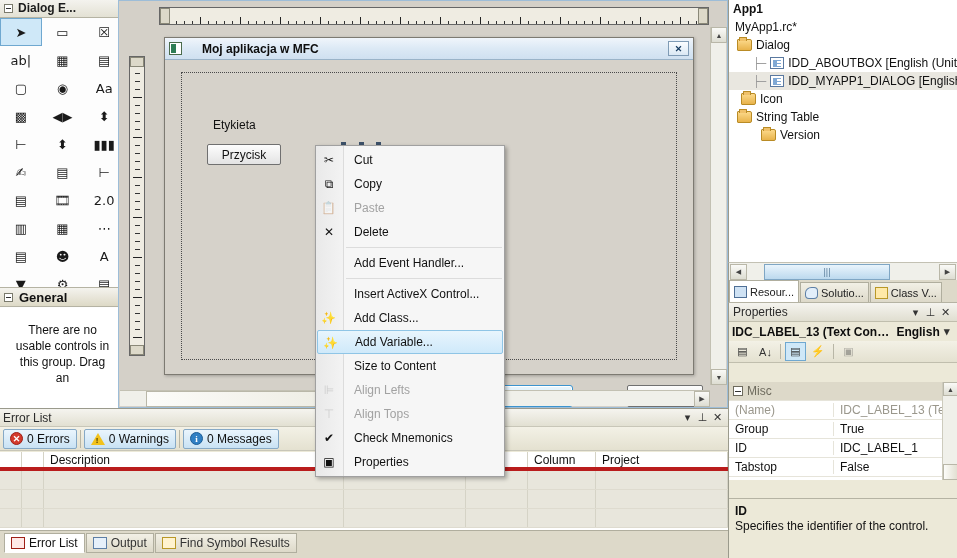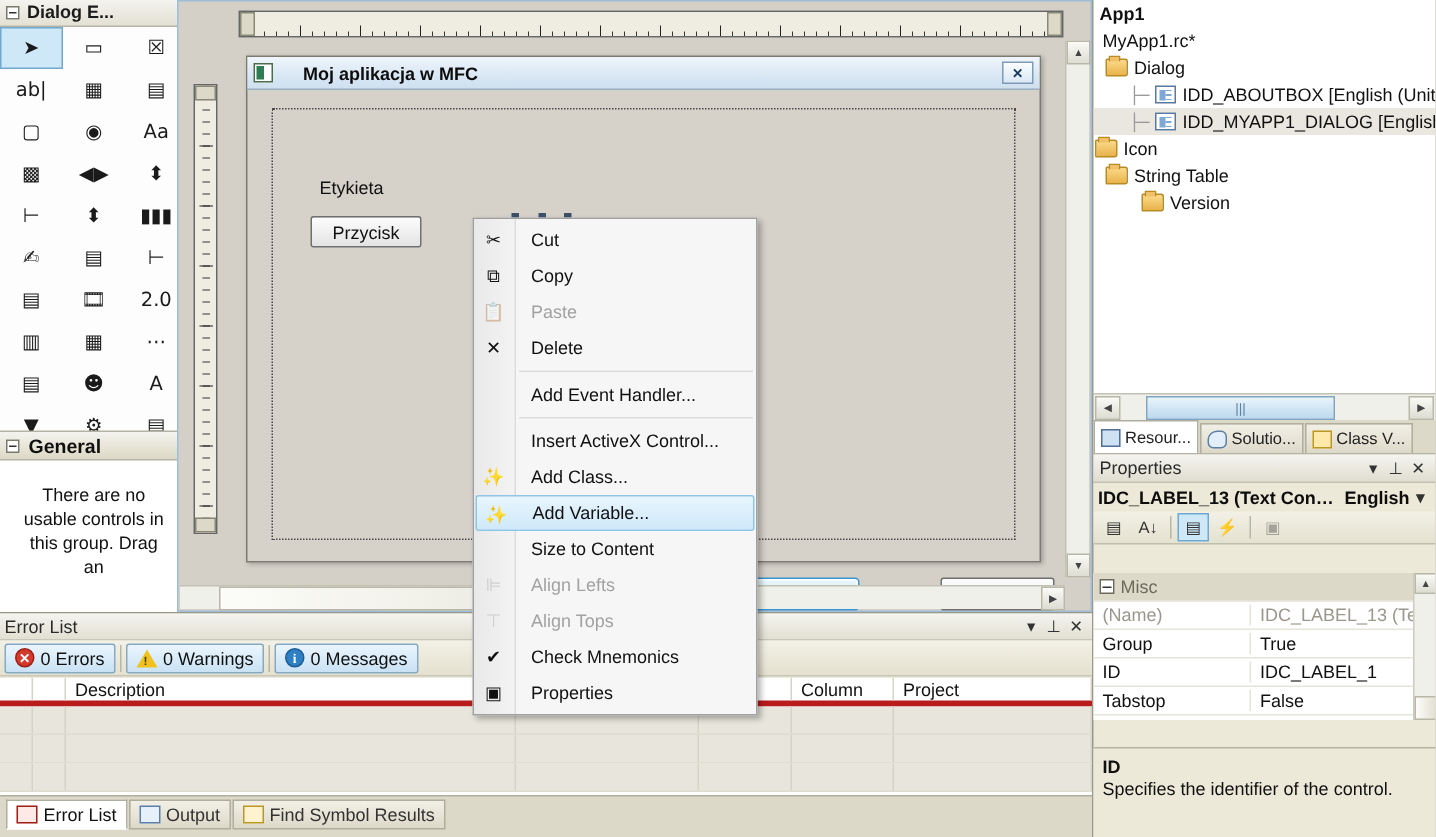--- a/index.html
+++ b/index.html
@@ -525,21 +525,21 @@
         <div class="tree-row" style="padding-left: 24px;">
           <span class="guide">├─</span>
           <span class="resico"></span>
           <span>IDD_ABOUTBOX [English (United S</span>
         </div>
         <div class="tree-row sel-soft" style="padding-left: 24px;">
           <span class="guide">├─</span>
           <span class="resico"></span>
           <span>IDD_MYAPP1_DIALOG [English (U</span>
         </div>
-        <div class="tree-row" style="padding-left: 1px;">
+        <div class="tree-row" style="padding-left: 12px;">
           <span class="folder"></span>
           <span>Icon</span>
         </div>
         <div class="tree-row" style="padding-left: 8px;">
           <span class="folder"></span>
           <span>String Table</span>
         </div>
         <div class="tree-row" style="padding-left: 8px; margin-left: 24px;">
           <span class="folder"></span>
           <span>Version</span>

